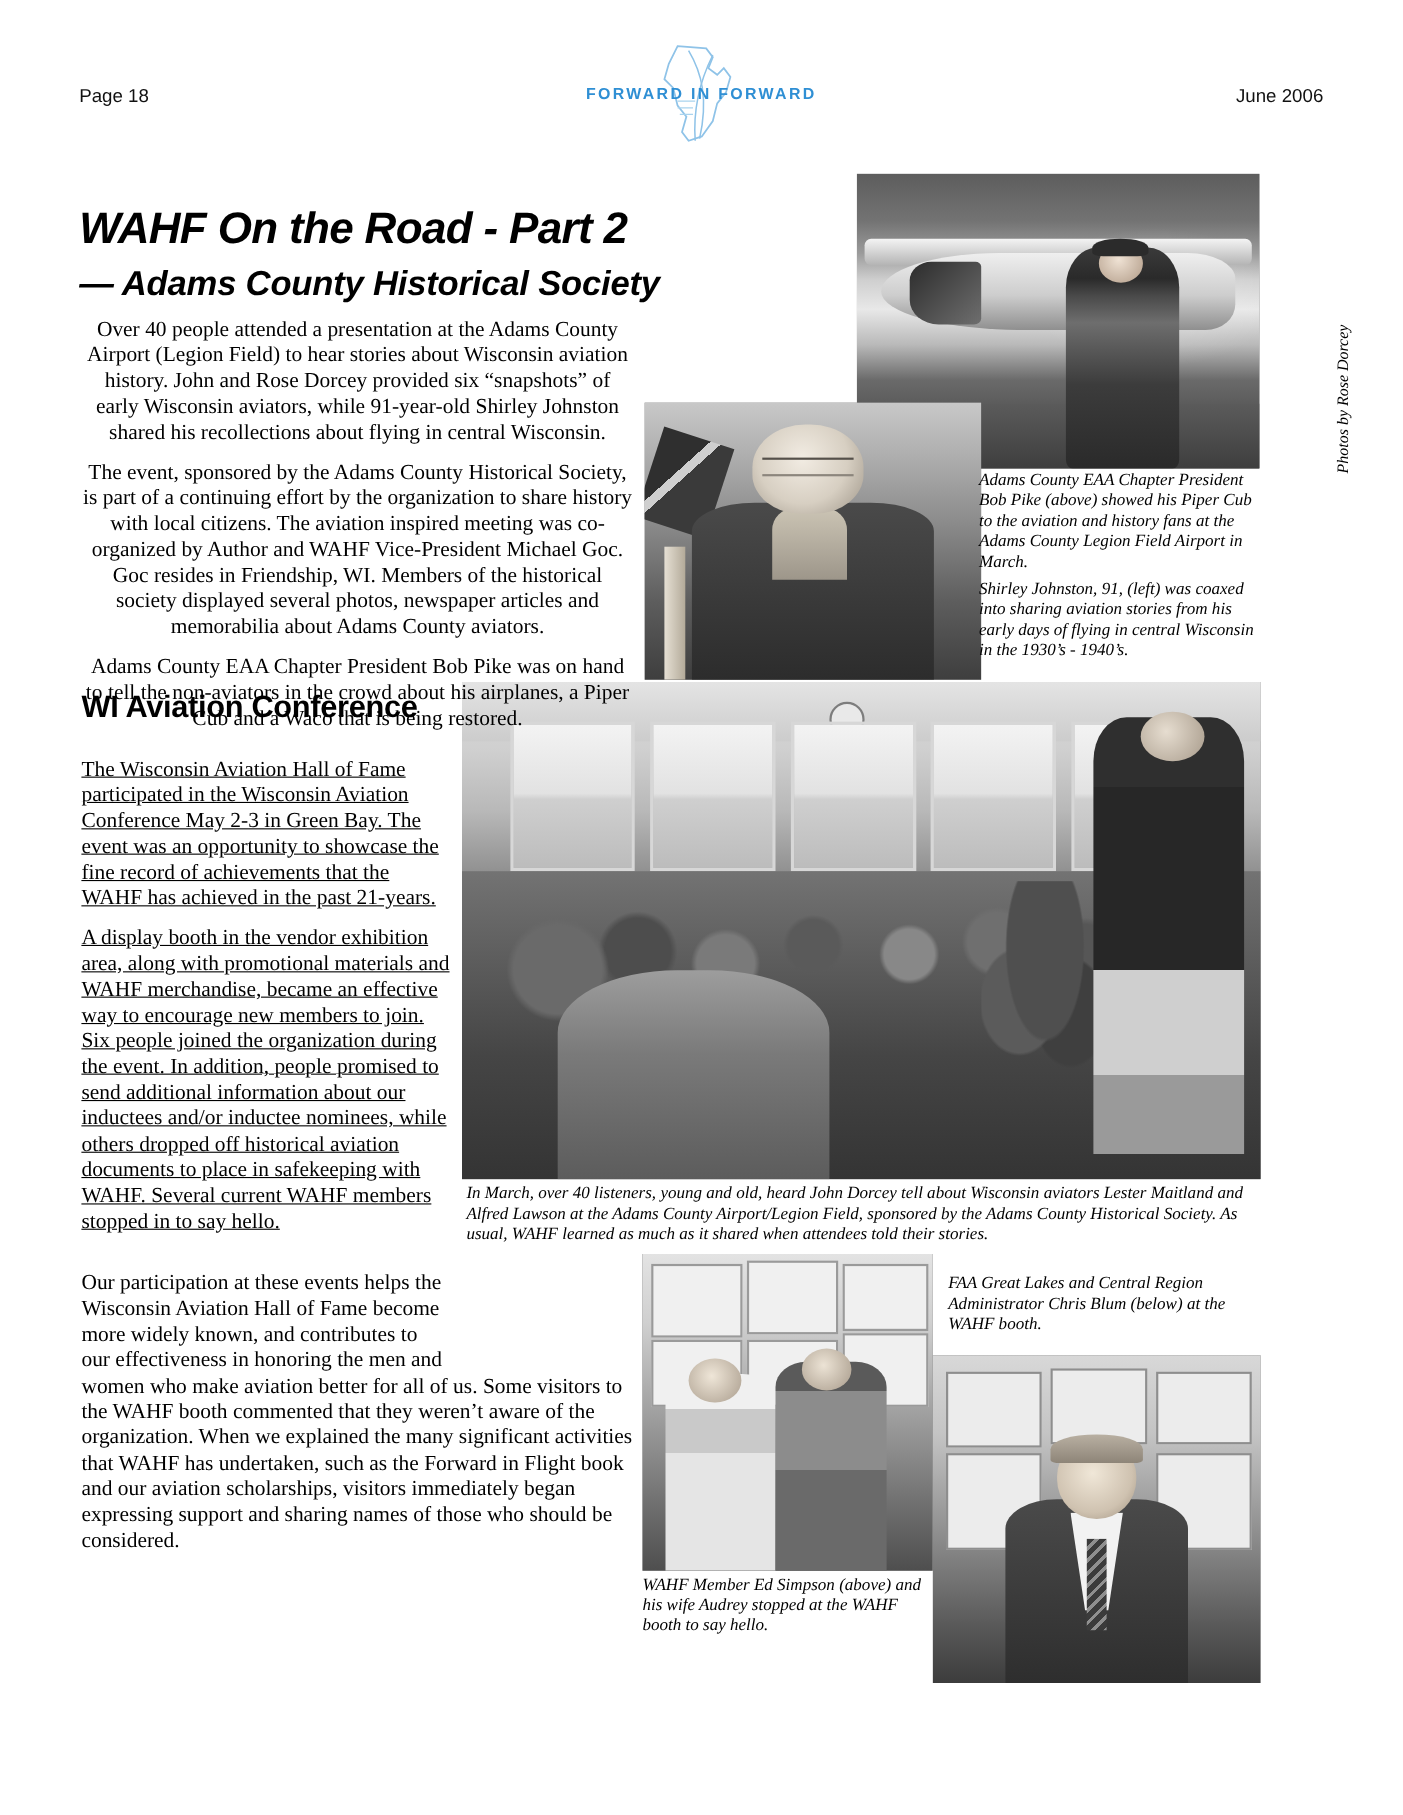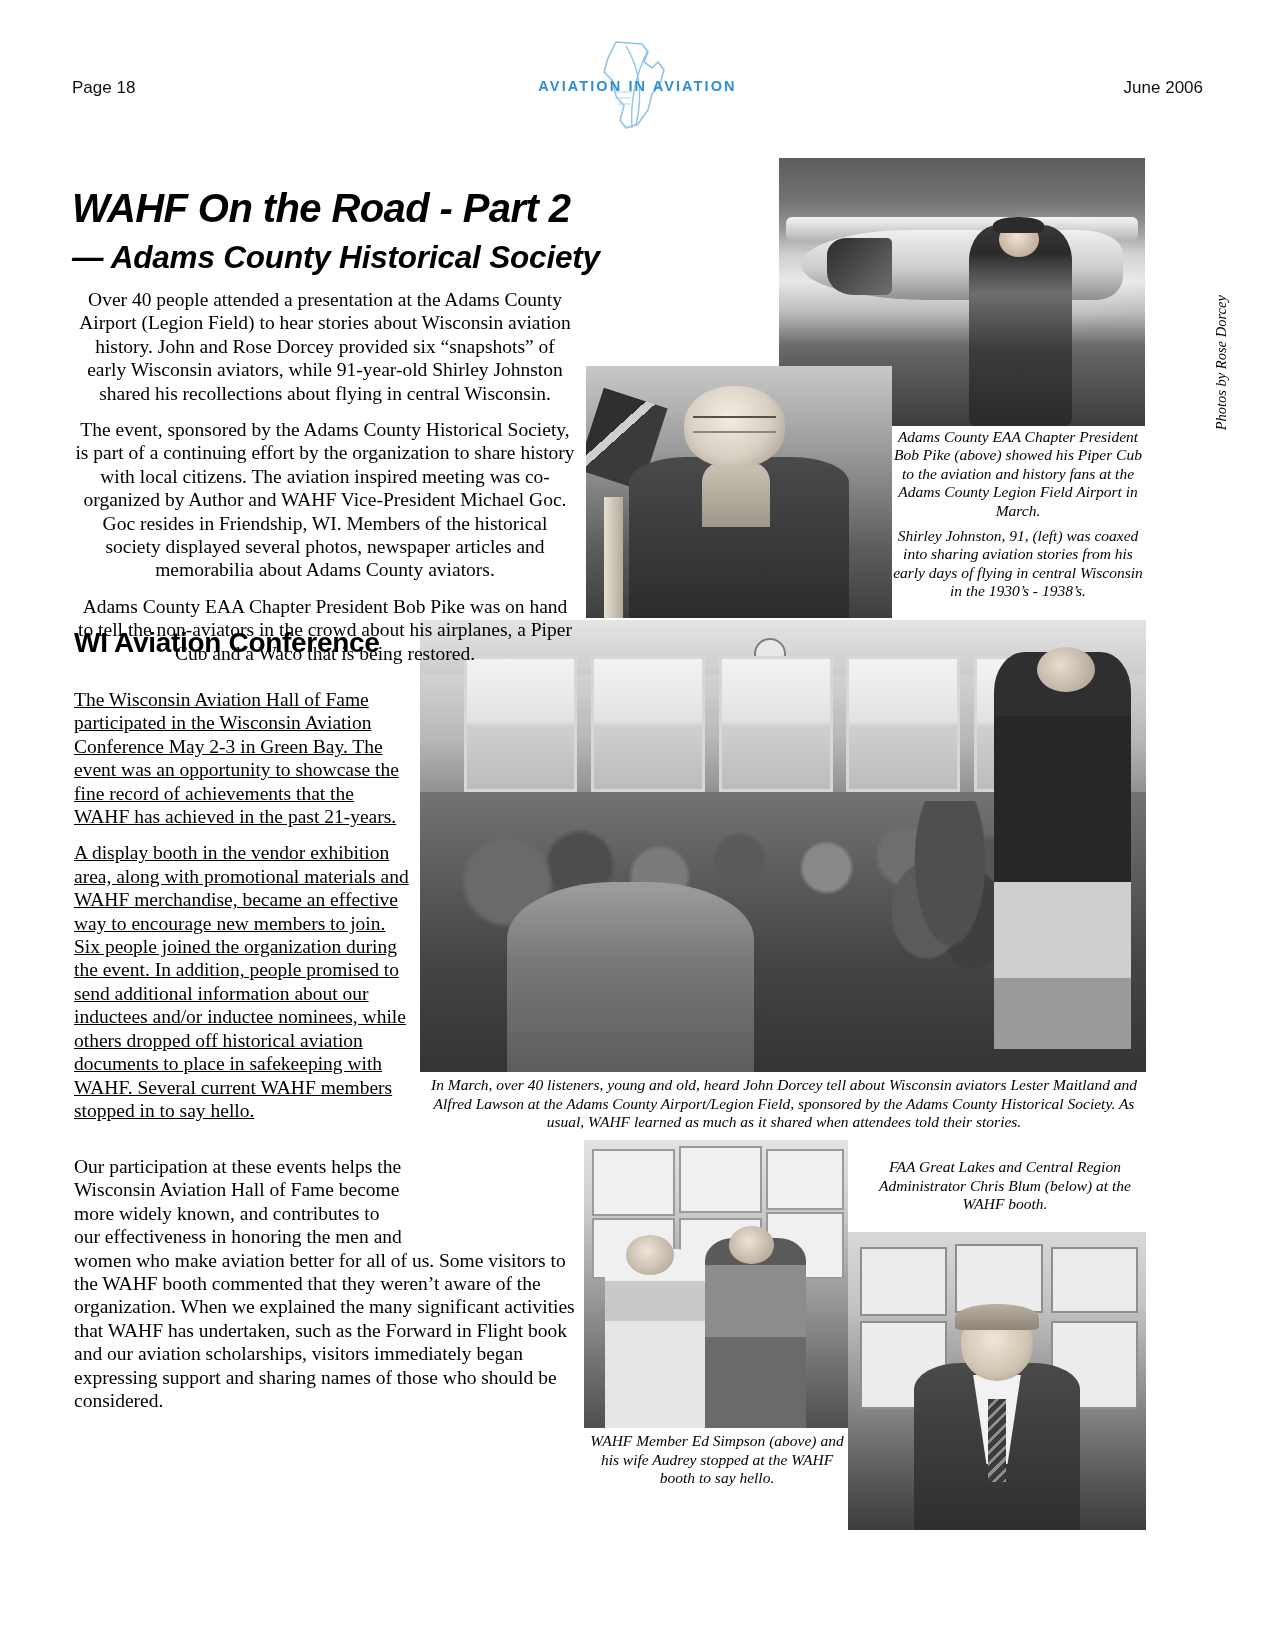--- a/index.html
+++ b/index.html
@@ -371,21 +371,21 @@
     font-size: 14.5px;
     white-space: nowrap;
     color: #000;
   }
 
   
   .caption {
     position: absolute;
     font-family: "Liberation Serif", serif;
     font-style: italic;
-    text-align: center;
+    text-align: left;
     color: #000;
   }
   #caption-right {
     left: 890px; top: 428px; width: 256px;
     font-size: 15.5px; line-height: 18.4px;
   }
   #caption-right .cap-para { margin: 0; }
   #caption-right .cap-para + .cap-para { margin-top: 7px; }
 
   #caption-conference {
@@ -411,21 +411,21 @@
     <div class="date">June 2006</div>
   </div>
 
   <div class="masthead">
     <svg class="state-outline" viewBox="0 0 94 92">
       <path d="M30 2 L56 4 L62 12 L58 22 L66 28 L72 22 L78 30 L74 44 L66 54 L62 70 L52 84 L40 88 L34 80 L38 66 L30 56 L26 40 L18 32 L22 18 Z" fill="none" stroke="#8fc3e8" stroke-width="1.6"></path>
       <path d="M40 6 C52 26 58 50 50 86" fill="none" stroke="#8fc3e8" stroke-width="1.4"></path>
       <path d="M62 10 C50 34 44 60 46 88" fill="none" stroke="#8fc3e8" stroke-width="1.4"></path>
       <path d="M30 52 L46 52 M30 58 L44 58 M32 64 L44 64" stroke="#a9d3ee" stroke-width="1.2" fill="none"></path>
     </svg>
-    <div class="wordmark">AVIATION IN AVIATION</div>
+    <div class="wordmark">FORWARD IN FORWARD</div>
   </div>
 
   <h1 class="headline">
     <span>WAHF On the Road - Part 2</span>
     <span class="line2">— Adams County Historical Society</span>
   </h1>
 
   <div class="photo" id="photo-plane">
     <div class="sim">
       <div class="tarmac"></div>
@@ -515,21 +515,21 @@
 
   <div class="col-wide-bottom">
     <p class="para">
       <span class="wrapfloat"></span>
       <span>Our participation at these events helps the Wisconsin Aviation Hall of Fame become more widely known, and contributes to our effectiveness in honoring the men and women who make aviation better for all of us. Some visitors to the WAHF booth commented that they weren’t aware of the organization. When we explained the many significant activities that WAHF has undertaken, such as the Forward in Flight book and our aviation scholarships, visitors immediately began expressing support and sharing names of those who should be considered.</span>
     </p>
   </div>
 
   <div class="caption" id="caption-right">
     <p class="cap-para">Adams County EAA Chapter President Bob Pike (above) showed his Piper Cub to the aviation and history fans at the Adams County Legion Field Airport in March.</p>
-    <p class="cap-para">Shirley Johnston, 91, (left) was coaxed into sharing aviation stories from his early days of flying in central Wisconsin in the 1930’s - 1938’s.</p>
+    <p class="cap-para">Shirley Johnston, 91, (left) was coaxed into sharing aviation stories from his early days of flying in central Wisconsin in the 1930’s - 1940’s.</p>
   </div>
 
   <div class="caption" id="caption-conference">In March, over 40 listeners, young and old, heard John Dorcey tell about Wisconsin aviators Lester Maitland and Alfred Lawson at the Adams County Airport/Legion Field, sponsored by the Adams County Historical Society. As usual, WAHF learned as much as it shared when attendees told their stories.</div>
 
   <div class="caption" id="caption-blum">FAA Great Lakes and Central Region Administrator Chris Blum (below) at the WAHF booth.</div>
 
   <div class="caption" id="caption-booth">WAHF Member Ed Simpson (above) and his wife Audrey stopped at the WAHF booth to say hello.</div>
 
 </div>
 

